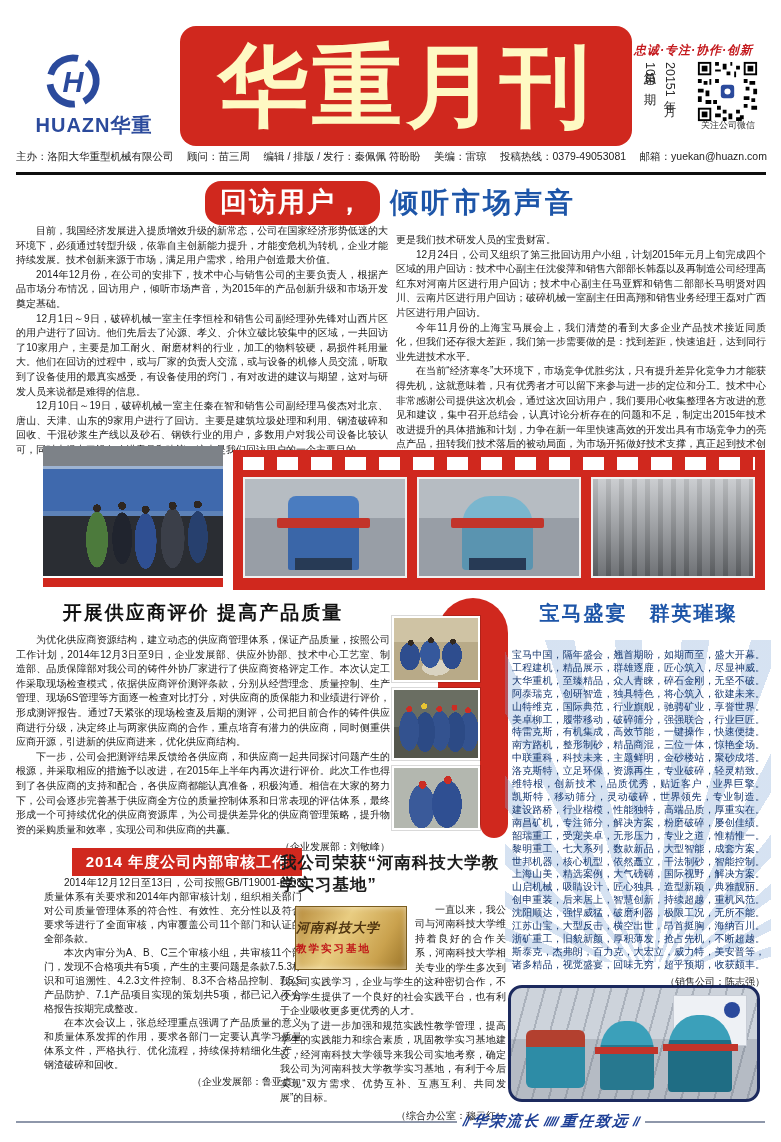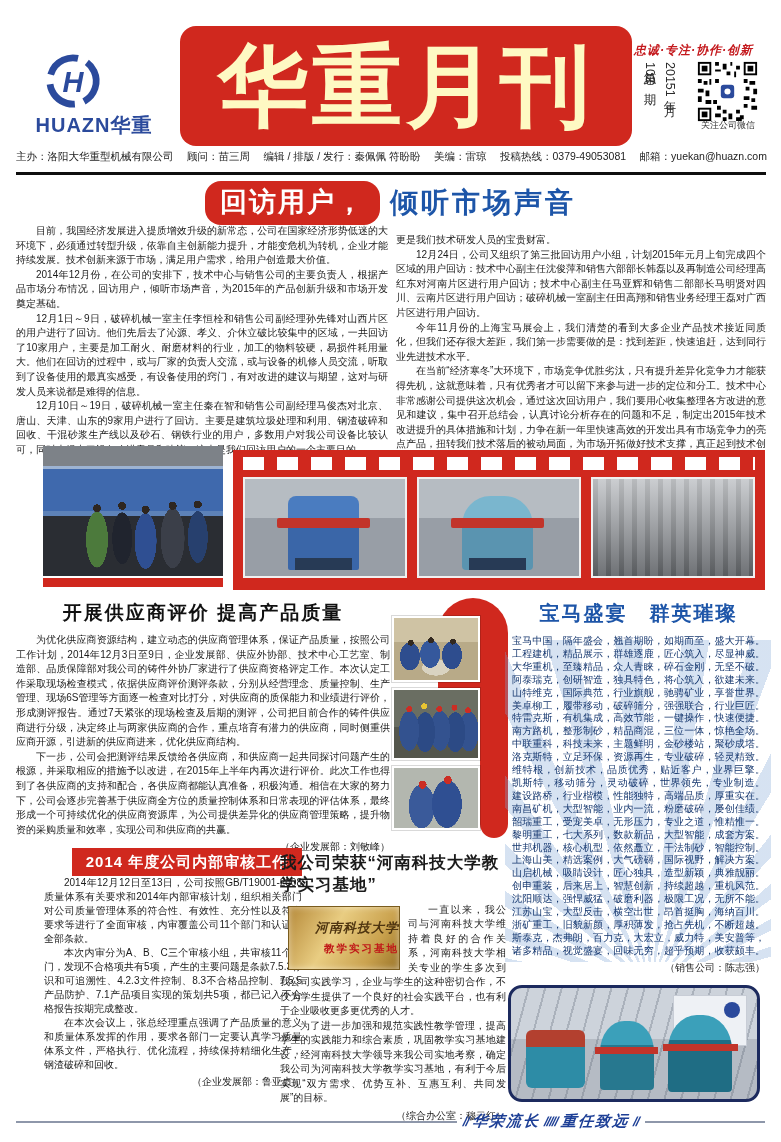--- a/index.html
+++ b/index.html
@@ -114,36 +114,36 @@
       radial-gradient(circle 4px at 34% 28%, #cc2d24 99%, transparent),
       radial-gradient(ellipse 15px 24px at 63% 60%, #2f4f92 99%, transparent),
       radial-gradient(ellipse 13px 22px at 33% 64%, #3a5a9a 99%, transparent),
       linear-gradient(180deg,#b3b7af 0 100%); }
 
   .watermark { left:505px; top:640px; width:266px; height:322px; z-index:1;
     background:repeating-conic-gradient(from 233deg at 55% 108%,
       rgba(128,166,214,.32) 0 4.5deg, rgba(255,255,255,0) 4.5deg 11deg); }
   .bmw { left:512px; top:600px; width:253px; z-index:2; }
   .bmw-title { font-size:20px; font-weight:900; color:#1d55a8; letter-spacing:2px;
-    text-align:center; margin-bottom:8px; }
+    text-align:center; margin-bottom:22px; }
   .bmw-line { font-size:10px; line-height:12.9px; text-align:justify; text-align-last:justify; color:#14366e; }
 
   
   .audit { left:18px; top:848px; width:258px;margin-left:26px; }
   .audit-banner { margin-left:28px; width:230px; height:28px; background:#d0281e; color:#fff;
     font-size:15px; font-weight:800; line-height:28px; text-align:center; letter-spacing:1px; }
   .audit-sub { font-size:20px; font-weight:900; margin:6px 0 4px 10px; letter-spacing:2px; }
   .audit p { font-size:10px; line-height:1.4; text-align:justify; }
 
   .base { left:280px; top:852px; width:226px; }
   .base-title { font-size:16.5px; font-weight:900; line-height:1.32; margin-bottom:7px; letter-spacing:1px; }
-  .plaque { float:left; width:112px; height:64px; margin:3px 8px 2px 8px;
+  .plaque { float:left; width:112px; height:64px; margin:3px 8px 2px 15px;
     background:linear-gradient(120deg,#b68a3a,#e9cd82 40%,#caa24e 75%,#9a7428);
     border:1px solid #7a5c1e; box-shadow:inset 0 0 6px rgba(255,255,255,.55);
-    display:flex; flex-direction:column; align-items:flex-end; justify-content:center; gap:5px; }
+    display:flex; flex-direction:column; align-items:flex-start; justify-content:center; gap:5px; }
   .plaque .l1 { font-family:"Liberation Serif","DejaVu Serif",serif; font-style:italic;
     font-size:13px; font-weight:bold; color:#4f3510; letter-spacing:1px; }
   .plaque .l2 { font-size:10.5px; font-weight:900; color:#c01818; letter-spacing:2px; }
   .base p { font-size:10px; line-height:1.45; text-align:justify; }
 
   .expo { left:508px; top:985px; width:252px; height:117px; border:3px solid #1c2a5e;
     border-radius:14px; overflow:hidden;
     background:
       repeating-linear-gradient(105deg, rgba(90,100,115,.30) 0 2px, transparent 2px 16px),
       linear-gradient(180deg,#cdd3db 0 46%,#b5bbc4 46% 100%); }
@@ -280,21 +280,21 @@
     <div class="bmw-line">阿泰瑞克，创研智造，独具特色，将心筑入，欲建未来。</div>
     <div class="bmw-line">山特维克，国际典范，行业旗舰，驰骋矿业，享誉世界。</div>
     <div class="bmw-line">美卓柳工，履带移动，破碎筛分，强强联合，行业巨匠。</div>
     <div class="bmw-line">特雷克斯，有机集成，高效节能，一键操作，快速便捷。</div>
     <div class="bmw-line">南方路机，整形制砂，精品商混，三位一体，惊艳全场。</div>
     <div class="bmw-line">中联重科，科技未来，主题鲜明，金砂楼站，聚砂成塔。</div>
     <div class="bmw-line">洛克斯特，立足环保，资源再生，专业破碎，轻灵精致。</div>
     <div class="bmw-line">维特根，创新技术，品质优秀，贴近客户，业界巨擎。</div>
     <div class="bmw-line">凯斯特，移动筛分，灵动破碎，世界领先，专业制造。</div>
     <div class="bmw-line">建设路桥，行业楷模，性能独特，高端品质，厚重实在。</div>
-    <div class="bmw-line">南昌矿机，大型智能，业内一流，粉磨破碎，屡创佳绩。</div>
+    <div class="bmw-line">南昌矿机，专注筛分，解决方案，粉磨破碎，屡创佳绩。</div>
     <div class="bmw-line">韶瑞重工，受宠美卓，无形压力，专业之道，惟精惟一。</div>
     <div class="bmw-line">黎明重工，七大系列，数款新品，大型智能，成套方案。</div>
     <div class="bmw-line">世邦机器，核心机型，依然矗立，干法制砂，智能控制。</div>
     <div class="bmw-line">上海山美，精选案例，大气磅礴，国际视野，解决方案。</div>
     <div class="bmw-line">山启机械，吸睛设计，匠心独具，造型新颖，典雅靓丽。</div>
     <div class="bmw-line">创申重装，后来居上，智慧创新，持续超越，重机风范。</div>
     <div class="bmw-line">沈阳顺达，强悍威猛，破磨利器，极限工况，无所不能。</div>
     <div class="bmw-line">江苏山宝，大型反击，横空出世，昂首挺胸，海纳百川。</div>
     <div class="bmw-line">浙矿重工，旧貌新颜，厚积薄发，抢占先机，不断超越。</div>
     <div class="bmw-line">斯泰克，杰弗朗，百力克，大宏立，威力特，美安普等，</div>

